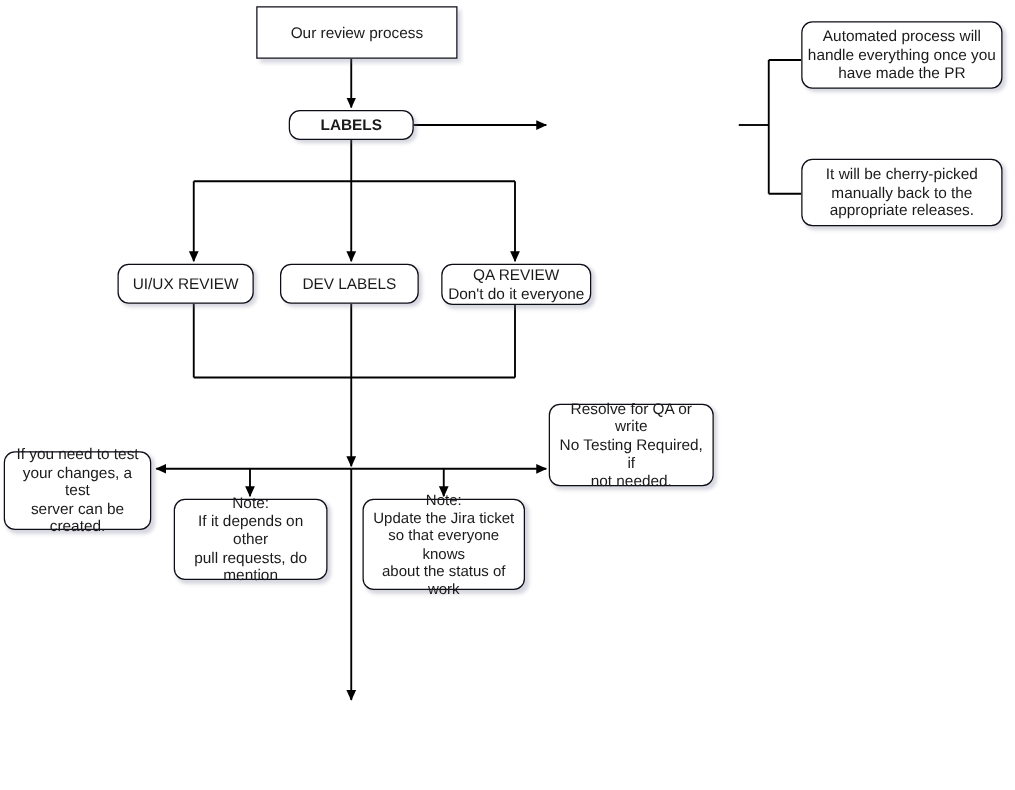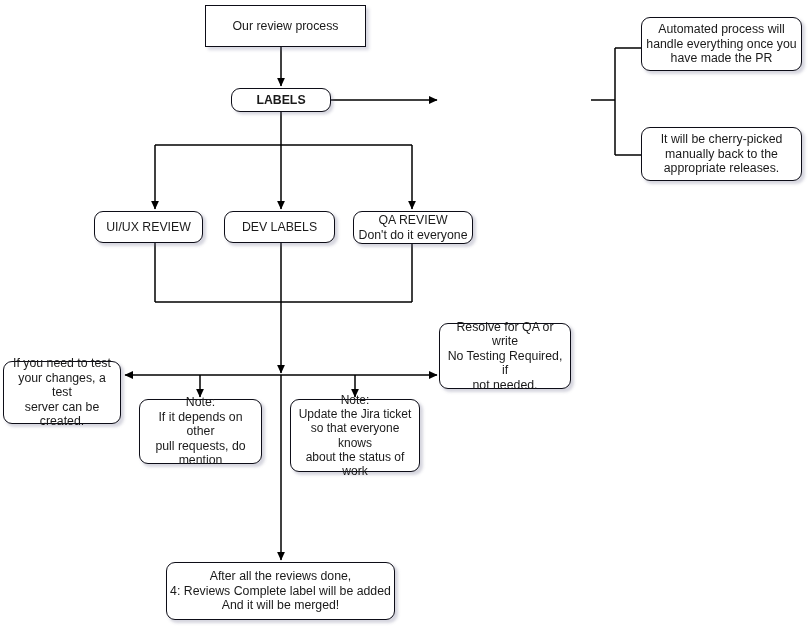--- a/index.html
+++ b/index.html
@@ -124,17 +124,14 @@
 
   <div class="node rounded tight sm" style="left:290px; top:399px; width:130px; height:73px;">Note:
 Update the Jira ticket
 so that everyone knows
 about the status of work</div>
 
   <div class="node rounded" style="left:439px; top:323px; width:132px; height:66px;">Resolve for QA or write
 No Testing Required, if
 not needed.</div>
 
-  <div class="node rounded" style="left:166px; top:562px; width:229px; height:58px;">After all the reviews done,
-4: Reviews Complete label will be added
-And it will be merged!</div>
 
 </div>
 
 </body></html>

